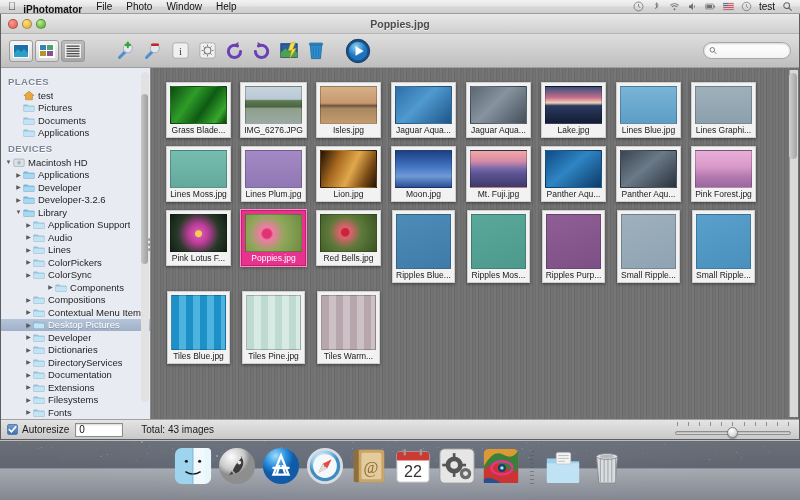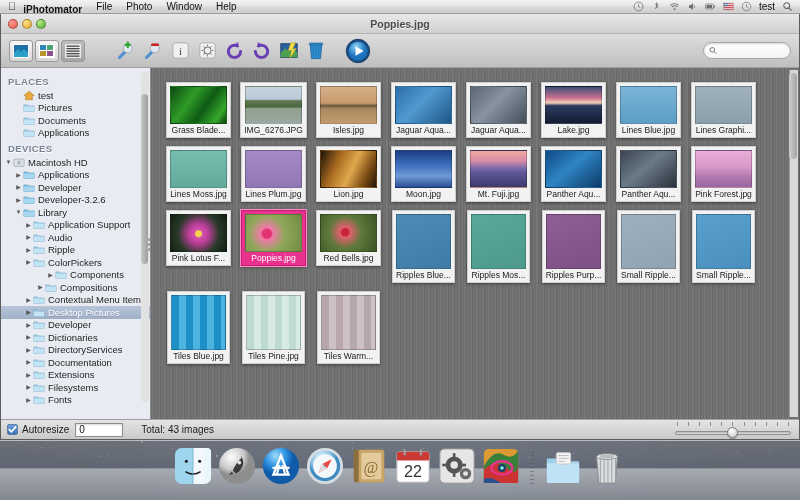--- a/index.html
+++ b/index.html
@@ -532,39 +532,47 @@
                 <path d="M1 5h12v5.5H1Z" fill="#c2e4f5"></path>
               </svg>
               <span class="sb-label">Audio</span>
             </div>
             <div class="sb-row" style="padding-left: 23px;">
               <span class="tw closed"></span>
               <svg class="sb-ico" viewBox="0 0 14 12">
                 <path d="M1 3h4.2l1.2 1.3H13V10.5H1Z" fill="#9fd0e8" stroke="#6d9db8" stroke-width=".6"></path>
                 <path d="M1 5h12v5.5H1Z" fill="#c2e4f5"></path>
               </svg>
-              <span class="sb-label">Ripple</span>
+              <span class="sb-label">Lines</span>
             </div>
             <div class="sb-row" style="padding-left: 23px;">
               <span class="tw closed"></span>
               <svg class="sb-ico" viewBox="0 0 14 12">
                 <path d="M1 3h4.2l1.2 1.3H13V10.5H1Z" fill="#9fd0e8" stroke="#6d9db8" stroke-width=".6"></path>
                 <path d="M1 5h12v5.5H1Z" fill="#c2e4f5"></path>
               </svg>
               <span class="sb-label">ColorPickers</span>
             </div>
+            <div class="sb-row" style="padding-left: 23px;">
+              <span class="tw closed"></span>
+              <svg class="sb-ico" viewBox="0 0 14 12">
+                <path d="M1 3h4.2l1.2 1.3H13V10.5H1Z" fill="#9fd0e8" stroke="#6d9db8" stroke-width=".6"></path>
+                <path d="M1 5h12v5.5H1Z" fill="#c2e4f5"></path>
+              </svg>
+              <span class="sb-label">ColorSync</span>
+            </div>
             <div class="sb-row" style="padding-left: 23px; justify-content: center;">
               <span class="tw closed"></span>
               <svg class="sb-ico" viewBox="0 0 14 12">
                 <path d="M1 3h4.2l1.2 1.3H13V10.5H1Z" fill="#9fd0e8" stroke="#6d9db8" stroke-width=".6"></path>
                 <path d="M1 5h12v5.5H1Z" fill="#c2e4f5"></path>
               </svg>
               <span class="sb-label">Components</span>
             </div>
-            <div class="sb-row" style="padding-left: 23px; margin-left: 12px;">
+            <div class="sb-row" style="padding-left: 23px;">
               <span class="tw closed"></span>
               <svg class="sb-ico" viewBox="0 0 14 12">
                 <path d="M1 3h4.2l1.2 1.3H13V10.5H1Z" fill="#9fd0e8" stroke="#6d9db8" stroke-width=".6"></path>
                 <path d="M1 5h12v5.5H1Z" fill="#c2e4f5"></path>
               </svg>
               <span class="sb-label">Compositions</span>
             </div>
             <div class="sb-row" style="padding-left: 23px;">
               <span class="tw closed"></span>
               <svg class="sb-ico" viewBox="0 0 14 12">

